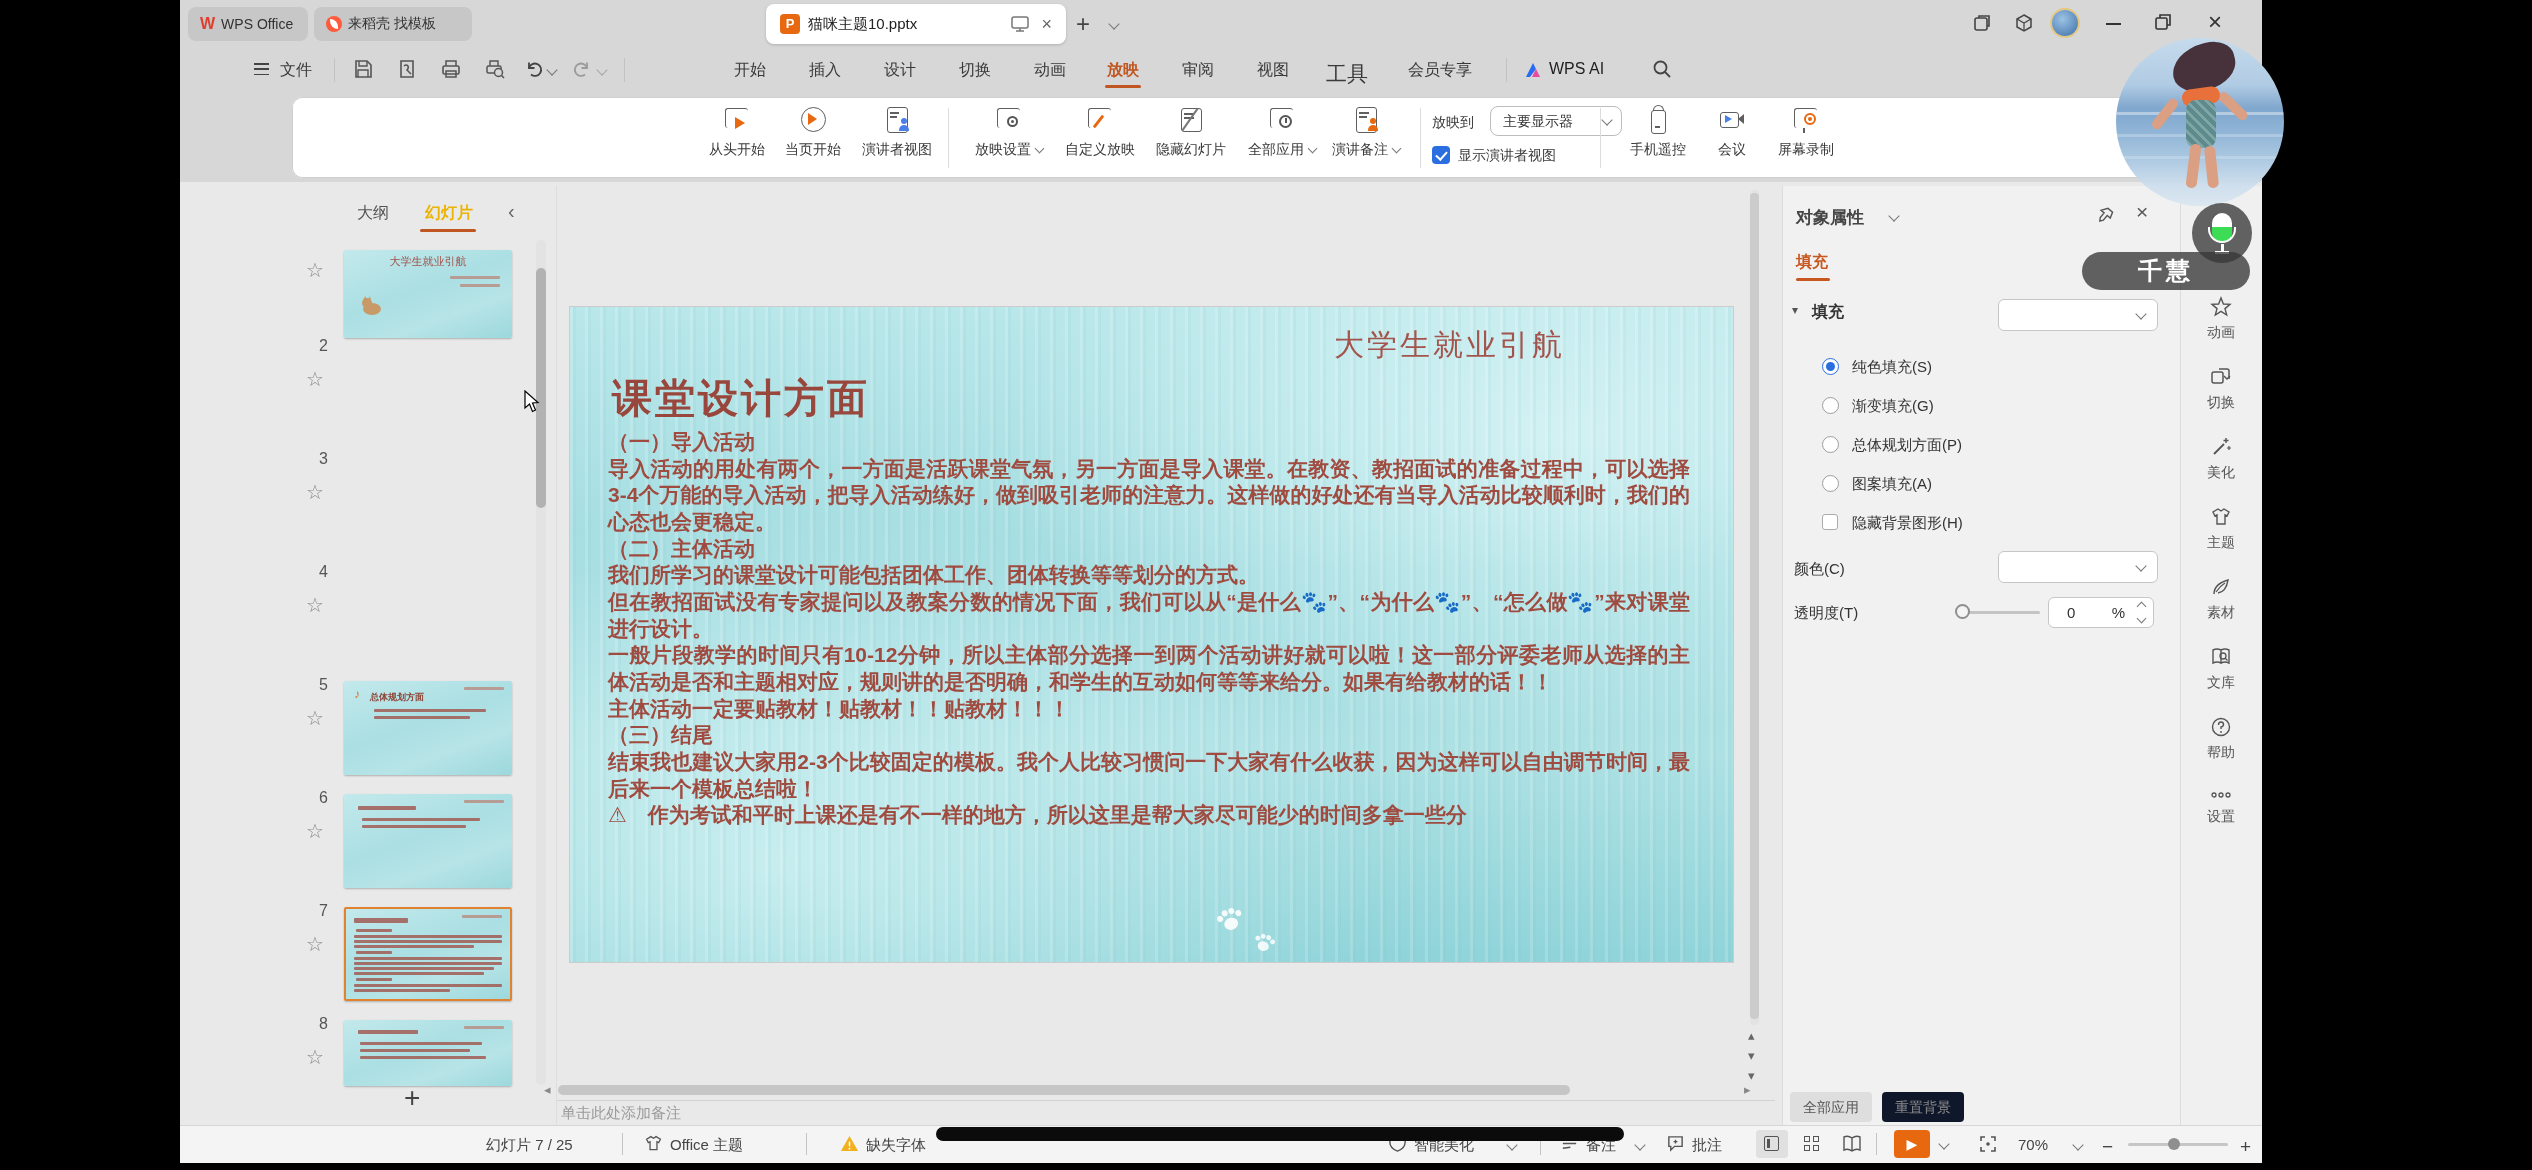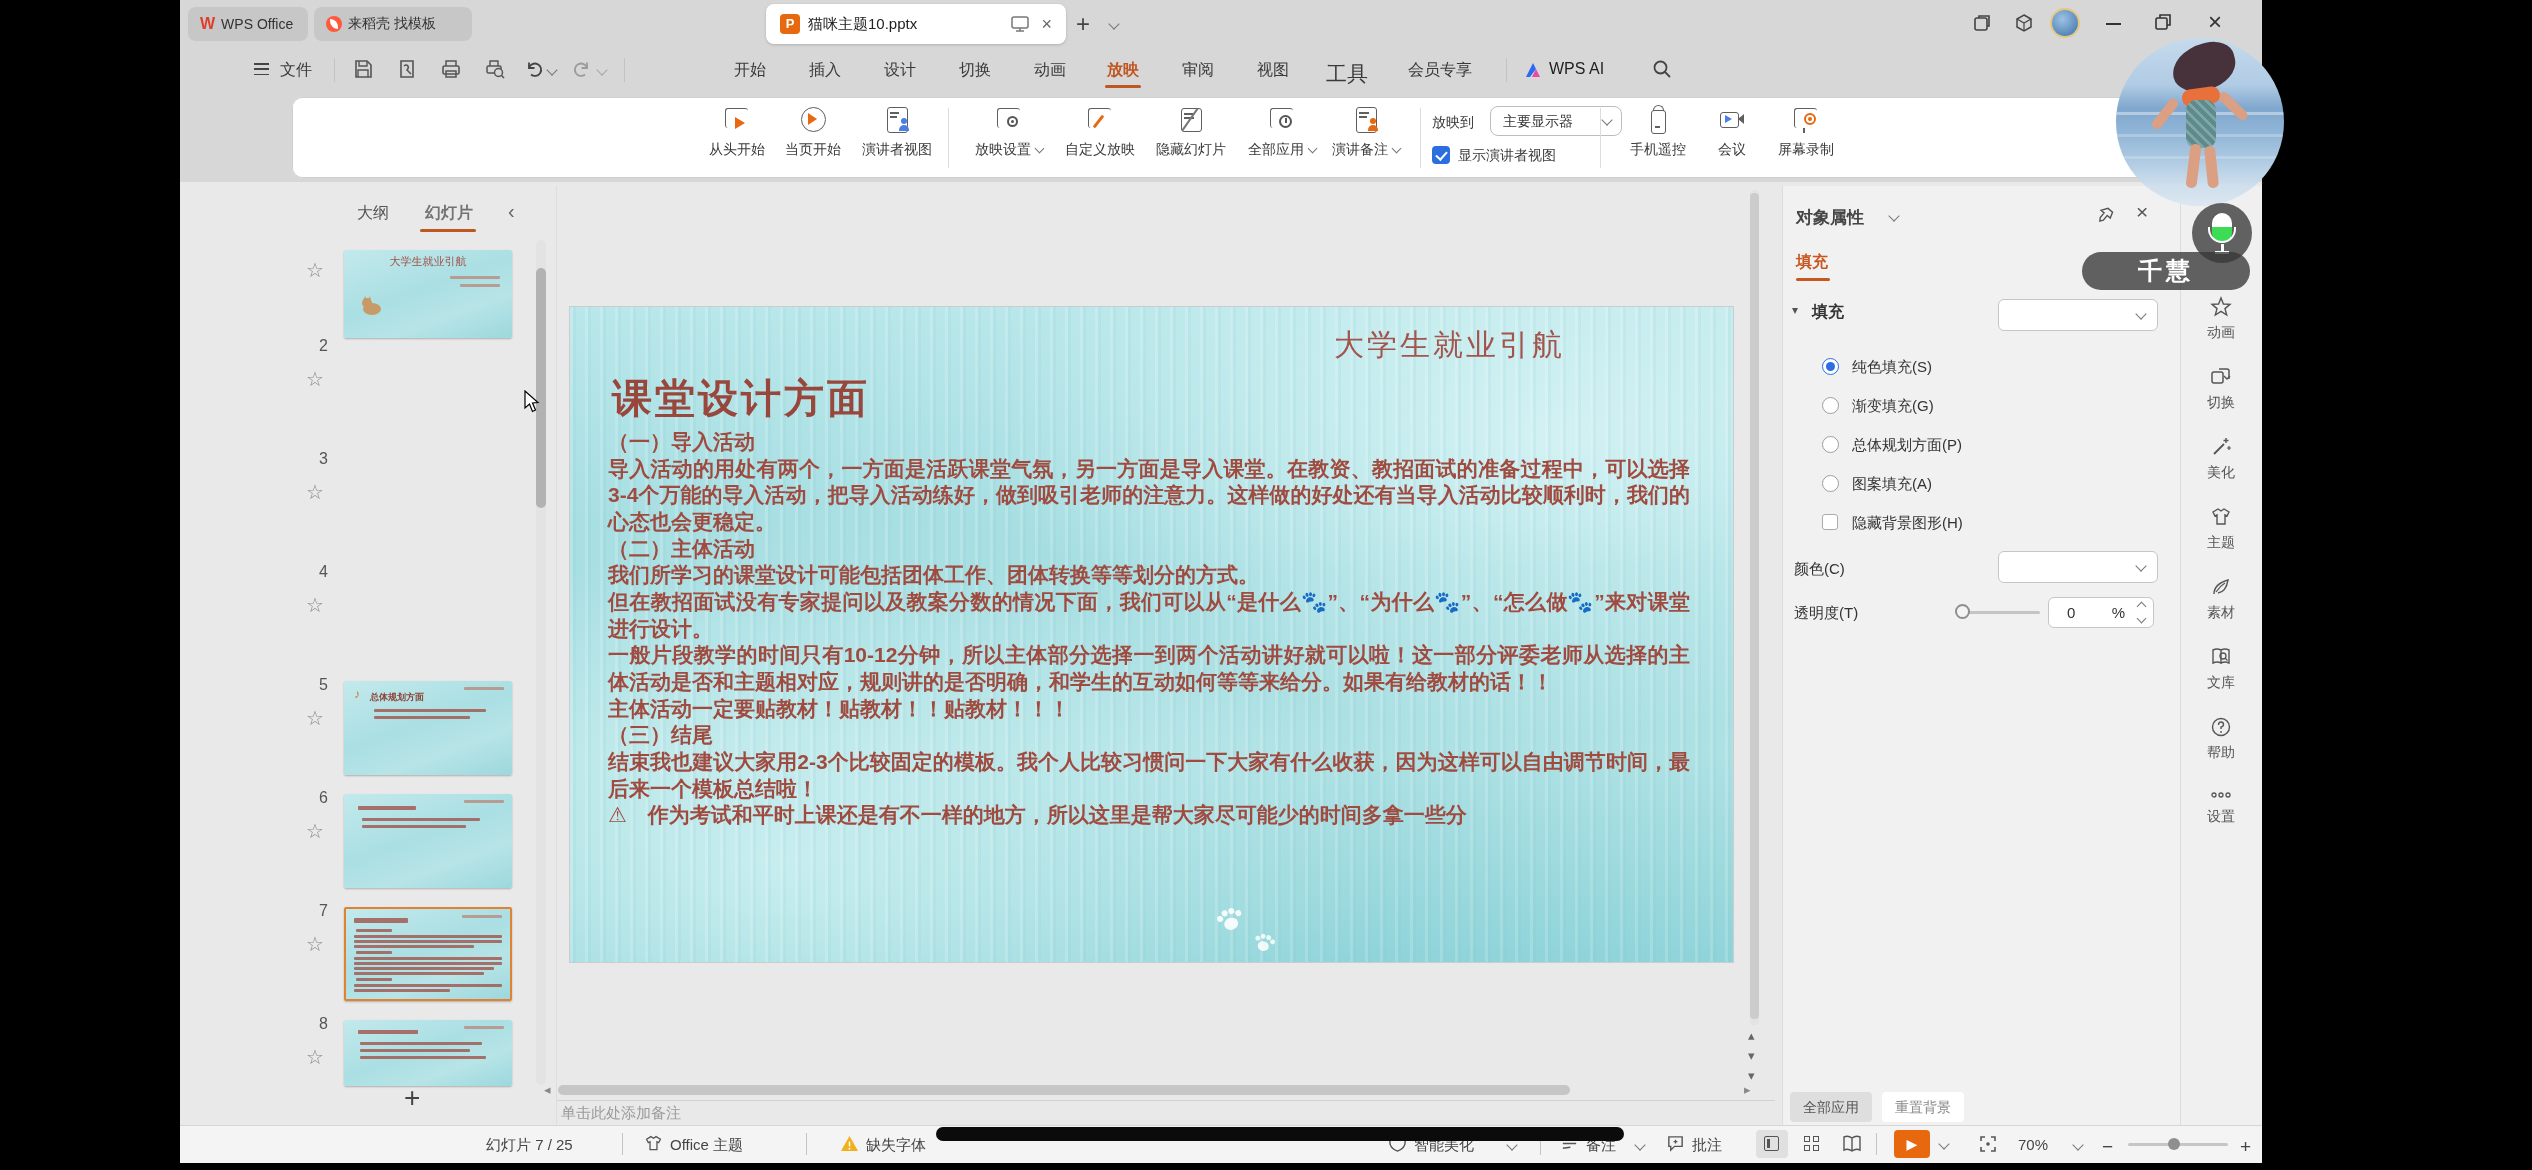--- a/index.html
+++ b/index.html
@@ -276,21 +276,21 @@
     <div class="micon">
       <span class="base-rect" style="border-right:none;border-bottom:none;"></span>
       <span style="position:absolute;left:14px;top:9px;width:12px;height:12px;border:2px solid #e8680f;border-radius:50%;box-sizing:border-box;"></span>
       <span style="position:absolute;left:18px;top:13px;width:4px;height:4px;background:#e8680f;border-radius:50%;"></span>
       <span style="position:absolute;left:13px;top:24px;width:2px;height:5px;background:#5f5f5f;"></span>
     </div>
     <div class="rlabel">屏幕录制</div>
   </div>
 
   <span class="txt cx" style="left:373px;top:203px;font-size:16px;color:#555;">大纲</span>
-  <span class="txt cx" style="left:449px;top:203px;font-size:16px;font-weight:bold;color:#737373;">幻灯片</span>
+  <span class="txt cx" style="left:449px;top:203px;font-size:16px;font-weight:bold;color:#eab308;">幻灯片</span>
   <div class="abs" style="left:420px;top:229px;width:56px;height:3px;background:#c05621;border-radius:2px;"></div>
   <span class="txt" style="left:508px;top:200px;font-size:20px;color:#666;">‹</span>
 
   <span class="star" style="top:258px;">☆</span>
   <div class="thumb" style="top:250px;height:88px;">
     <div style="position:absolute;top:4px;width:100%;text-align:center;font-size:11px;color:#a0524a;font-family:'Liberation Serif','DejaVu Serif',serif;">大学生就业引航</div>
     <div class="bar" style="right:12px;top:26px;width:50px;background:#b98b7f;"></div>
     <div class="bar" style="right:12px;top:34px;width:40px;background:#b98b7f;"></div>
     <svg style="position:absolute;left:16px;top:46px;" width="24" height="20" viewBox="0 0 24 20">
         <ellipse cx="12" cy="13" rx="9" ry="6" fill="#c89a67"></ellipse>
@@ -442,21 +442,21 @@
   <div class="abs" style="left:1962px;top:611px;width:78px;height:3px;background:#c4c4c4;border-radius:2px;"></div>
   <div class="abs" style="left:1955px;top:604px;width:15px;height:15px;border-radius:50%;background:#f4f4f4;border:2px solid #8f8f8f;box-sizing:border-box;"></div>
   <div class="abs" style="left:2048px;top:597px;width:106px;height:31px;background:#fff;border:1px solid #c6c6c6;border-radius:6px;box-sizing:border-box;">
     <span style="position:absolute;left:18px;top:6px;font-size:15px;color:#333;">0</span>
     <span style="position:absolute;right:28px;top:6px;font-size:15px;color:#333;">%</span>
     <span style="position:absolute;right:8px;top:5px;width:6px;height:6px;border-left:1.5px solid #777;border-top:1.5px solid #777;transform:rotate(45deg);"></span>
     <span style="position:absolute;right:8px;bottom:5px;width:6px;height:6px;border-right:1.5px solid #777;border-bottom:1.5px solid #777;transform:rotate(45deg);"></span>
   </div>
 
   <div class="gbtn" style="left:1790px;">全部应用</div>
-  <div class="gbtn" style="left:1882px;background:#ffffff;color:#8a8a8a;">重置背景</div>
+  <div class="gbtn" style="left:1882px;background:#0f172a;color:#8a8a8a;">重置背景</div>
 
   <div class="abs" style="left:2180px;top:186px;width:82px;height:939px;background:#f0f0f0;border-left:1px solid #dcdcdc;box-sizing:border-box;"></div>
   <svg class="abs" style="left:2210px;top:210px;" width="22" height="22" viewBox="0 0 22 22">
       <line x1="3" y1="7" x2="19" y2="7" stroke="#555" stroke-width="1.6"></line>
       <circle cx="8" cy="7" r="2.6" fill="#f0f0f0" stroke="#555" stroke-width="1.6"></circle>
       <line x1="3" y1="15" x2="19" y2="15" stroke="#555" stroke-width="1.6"></line>
       <circle cx="14" cy="15" r="2.6" fill="#f0f0f0" stroke="#555" stroke-width="1.6"></circle>
     </svg>
 
   <div class="rtitem" style="top:296px;">

